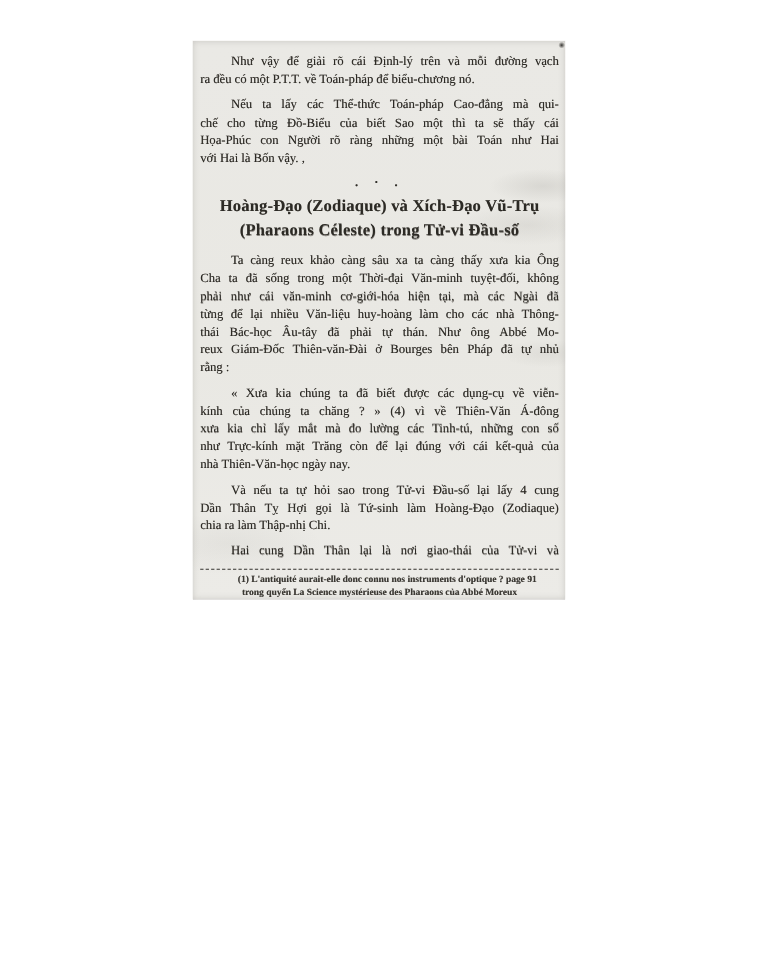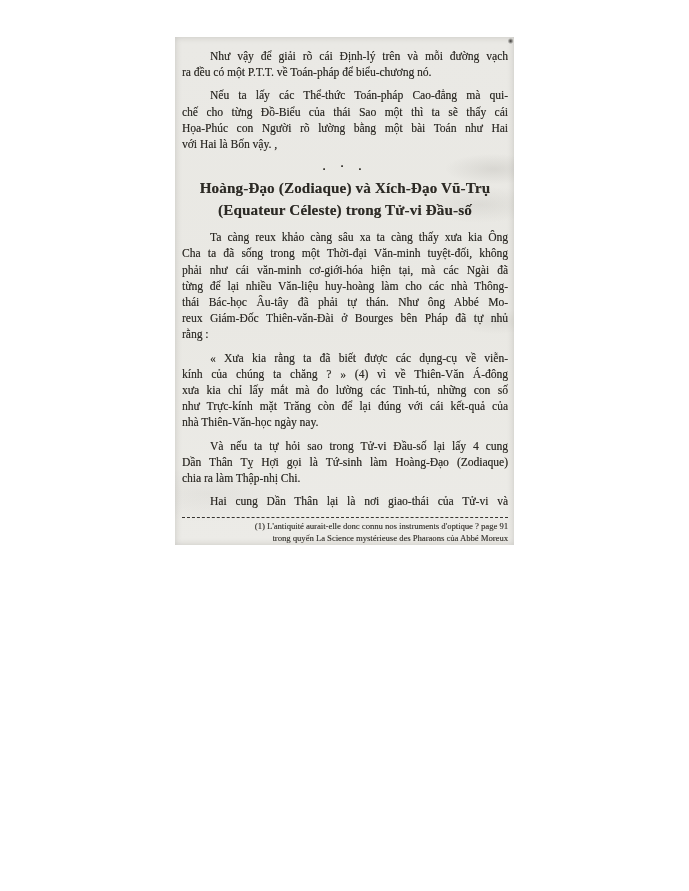--- a/index.html
+++ b/index.html
@@ -70,55 +70,56 @@
   }
   .footnote {
     margin-top: 8px;
     border-top: 1px dashed #35332f;
     padding-top: 3px;
   }
   .footnote .line {
     font-size: 8.6px;
     line-height: 11.6px;
     color: #3a3833;
-    text-align: right;
+    text-align: center;
+    font-weight: bold;
   }
 </style>
 </head>
 <body>
 
 <div class="canvas">
   <div class="scan">
     <div class="content">
         <div class="block para">
           <div class="line jl" style="text-indent: 28px;">Như vậy để giải rõ cái Định-lý trên và mỗi đường vạch</div>
           <div class="line">ra đều có một P.T.T. về Toán-pháp để biểu-chương nó.</div>
         </div>
         <div class="block para">
           <div class="line jl" style="text-indent: 28px;">Nếu ta lấy các Thể-thức Toán-pháp Cao-đẳng mà qui-</div>
-          <div class="line jl">chế cho từng Đồ-Biểu của thái Sao một thì ta sẽ thấy cái</div>
-          <div class="line jl">Họa-Phúc con Người rõ lường bằng một bài Toán như Hai</div>
+          <div class="line jl">chế cho từng Đồ-Biểu của biết Sao một thì ta sẽ thấy cái</div>
+          <div class="line jl">Họa-Phúc con Người rõ ràng những một bài Toán như Hai</div>
           <div class="line">với Hai là Bốn vậy. ,</div>
         </div>
         <div class="block separator">. · .</div>
         <div class="block heading">
           <div class="line">Hoàng-Đạo (Zodiaque) và Xích-Đạo Vũ-Trụ</div>
-          <div class="line">(Equateur Céleste) trong Tử-vi Đầu-số</div>
+          <div class="line">(Pharaons Céleste) trong Tử-vi Đầu-số</div>
         </div>
         <div class="block para">
           <div class="line jl" style="text-indent: 28px;">Ta càng reux khảo càng sâu xa ta càng thấy xưa kia Ông</div>
           <div class="line jl">Cha ta đã sống trong một Thời-đại Văn-minh tuyệt-đối, không</div>
           <div class="line jl">phải như cái văn-minh cơ-giới-hóa hiện tại, mà các Ngài đã</div>
           <div class="line jl">từng để lại nhiều Văn-liệu huy-hoàng làm cho các nhà Thông-</div>
           <div class="line jl">thái Bác-học Âu-tây đã phải tự thán. Như ông Abbé Mo-</div>
           <div class="line jl">reux Giám-Đốc Thiên-văn-Đài ở Bourges bên Pháp đã tự nhủ</div>
           <div class="line">rằng :</div>
         </div>
         <div class="block para">
-          <div class="line jl" style="text-indent: 28px;">« Xưa kia rằng ta đã biết được các dụng-cụ về viễn-</div>
+          <div class="line jl" style="text-indent: 28px;">« Xưa kia chúng ta đã biết được các dụng-cụ về viễn-</div>
           <div class="line jl">kính của chúng ta chăng ? » (4) vì về Thiên-Văn Á-đông</div>
           <div class="line jl">xưa kia chỉ lấy mắt mà đo lường các Tinh-tú, những con số</div>
           <div class="line jl">như Trực-kính mặt Trăng còn để lại đúng với cái kết-quả của</div>
           <div class="line">nhà Thiên-Văn-học ngày nay.</div>
         </div>
         <div class="block para">
           <div class="line jl" style="text-indent: 28px;">Và nếu ta tự hỏi sao trong Tử-vi Đầu-số lại lấy 4 cung</div>
           <div class="line jl">Dần Thân Tỵ Hợi gọi là Tứ-sinh làm Hoàng-Đạo (Zodiaque)</div>
           <div class="line">chia ra làm Thập-nhị Chi.</div>
         </div>

